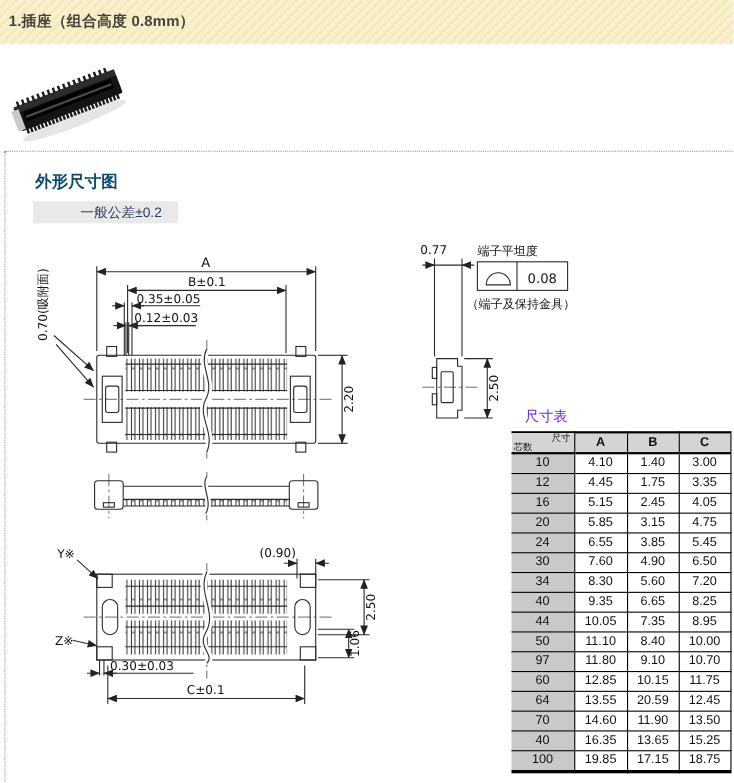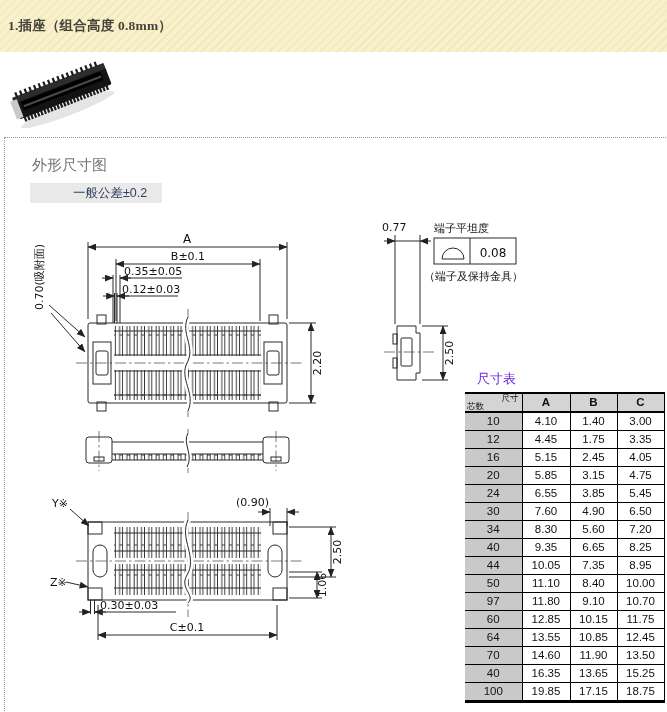--- a/index.html
+++ b/index.html
@@ -2,33 +2,33 @@
 <html><head>
 <meta charset="utf-8">
 <style>
   html,body{margin:0;padding:0;}
   body{
     width:667px;height:712px;position:relative;overflow:hidden;
     background:#ffffff;
     font-family:"Liberation Sans","DejaVu Sans",sans-serif;
   }
   .page-header{
-    position:absolute;left:0;top:0;width:667px;height:52px;
+    position:absolute;left:0;top:0;width:667px;height:40px;
     background:repeating-linear-gradient(135deg,#f9f1cd 0px,#f9f1cd 4px,#f3e9bb 4px,#f3e9bb 6px);
-    display:flex;align-items:center;font-family:Liberation Serif, serif;
+    display:flex;align-items:center;
   }
   .page-header .title{
     padding-left:8px;font-size:13.5px;font-weight:bold;color:#45443a;letter-spacing:0.2px;
   }
   .section-box{
     position:absolute;left:4px;top:137px;width:678px;height:600px;
     border:1px dotted #979797;background:#ffffff;
   }
   .section-title{
-    position:absolute;left:32px;top:156px;font-size:15px;font-weight:normal;color:#737373;
+    position:absolute;left:32px;top:156px;font-size:15px;font-weight:bold;color:#0c4a6e;
   }
   .tolerance-badge{
     position:absolute;left:30px;top:183px;width:104px;height:20px;
     background:#e9e9e9;color:#2f3e5c;font-size:12.5px;text-align:center;line-height:20px;padding-left:28px;
   }
   svg text{font-family:"DejaVu Sans","Liberation Sans",sans-serif;fill:#111;}
   .dimtxt{font-size:11px;}
   .dimbig{font-size:12px;}
   .cjk{font-size:11px;}
   .table-title{position:absolute;left:477px;top:370px;font-size:13px;color:#6d28d9;}
@@ -380,21 +380,21 @@
       </tr>
       <tr>
         <td>60</td>
         <td>12.85</td>
         <td>10.15</td>
         <td>11.75</td>
       </tr>
       <tr>
         <td>64</td>
         <td>13.55</td>
-        <td>10.85</td>
+        <td>20.59</td>
         <td>12.45</td>
       </tr>
       <tr>
         <td>70</td>
         <td>14.60</td>
         <td>11.90</td>
         <td>13.50</td>
       </tr>
       <tr>
         <td>40</td>

